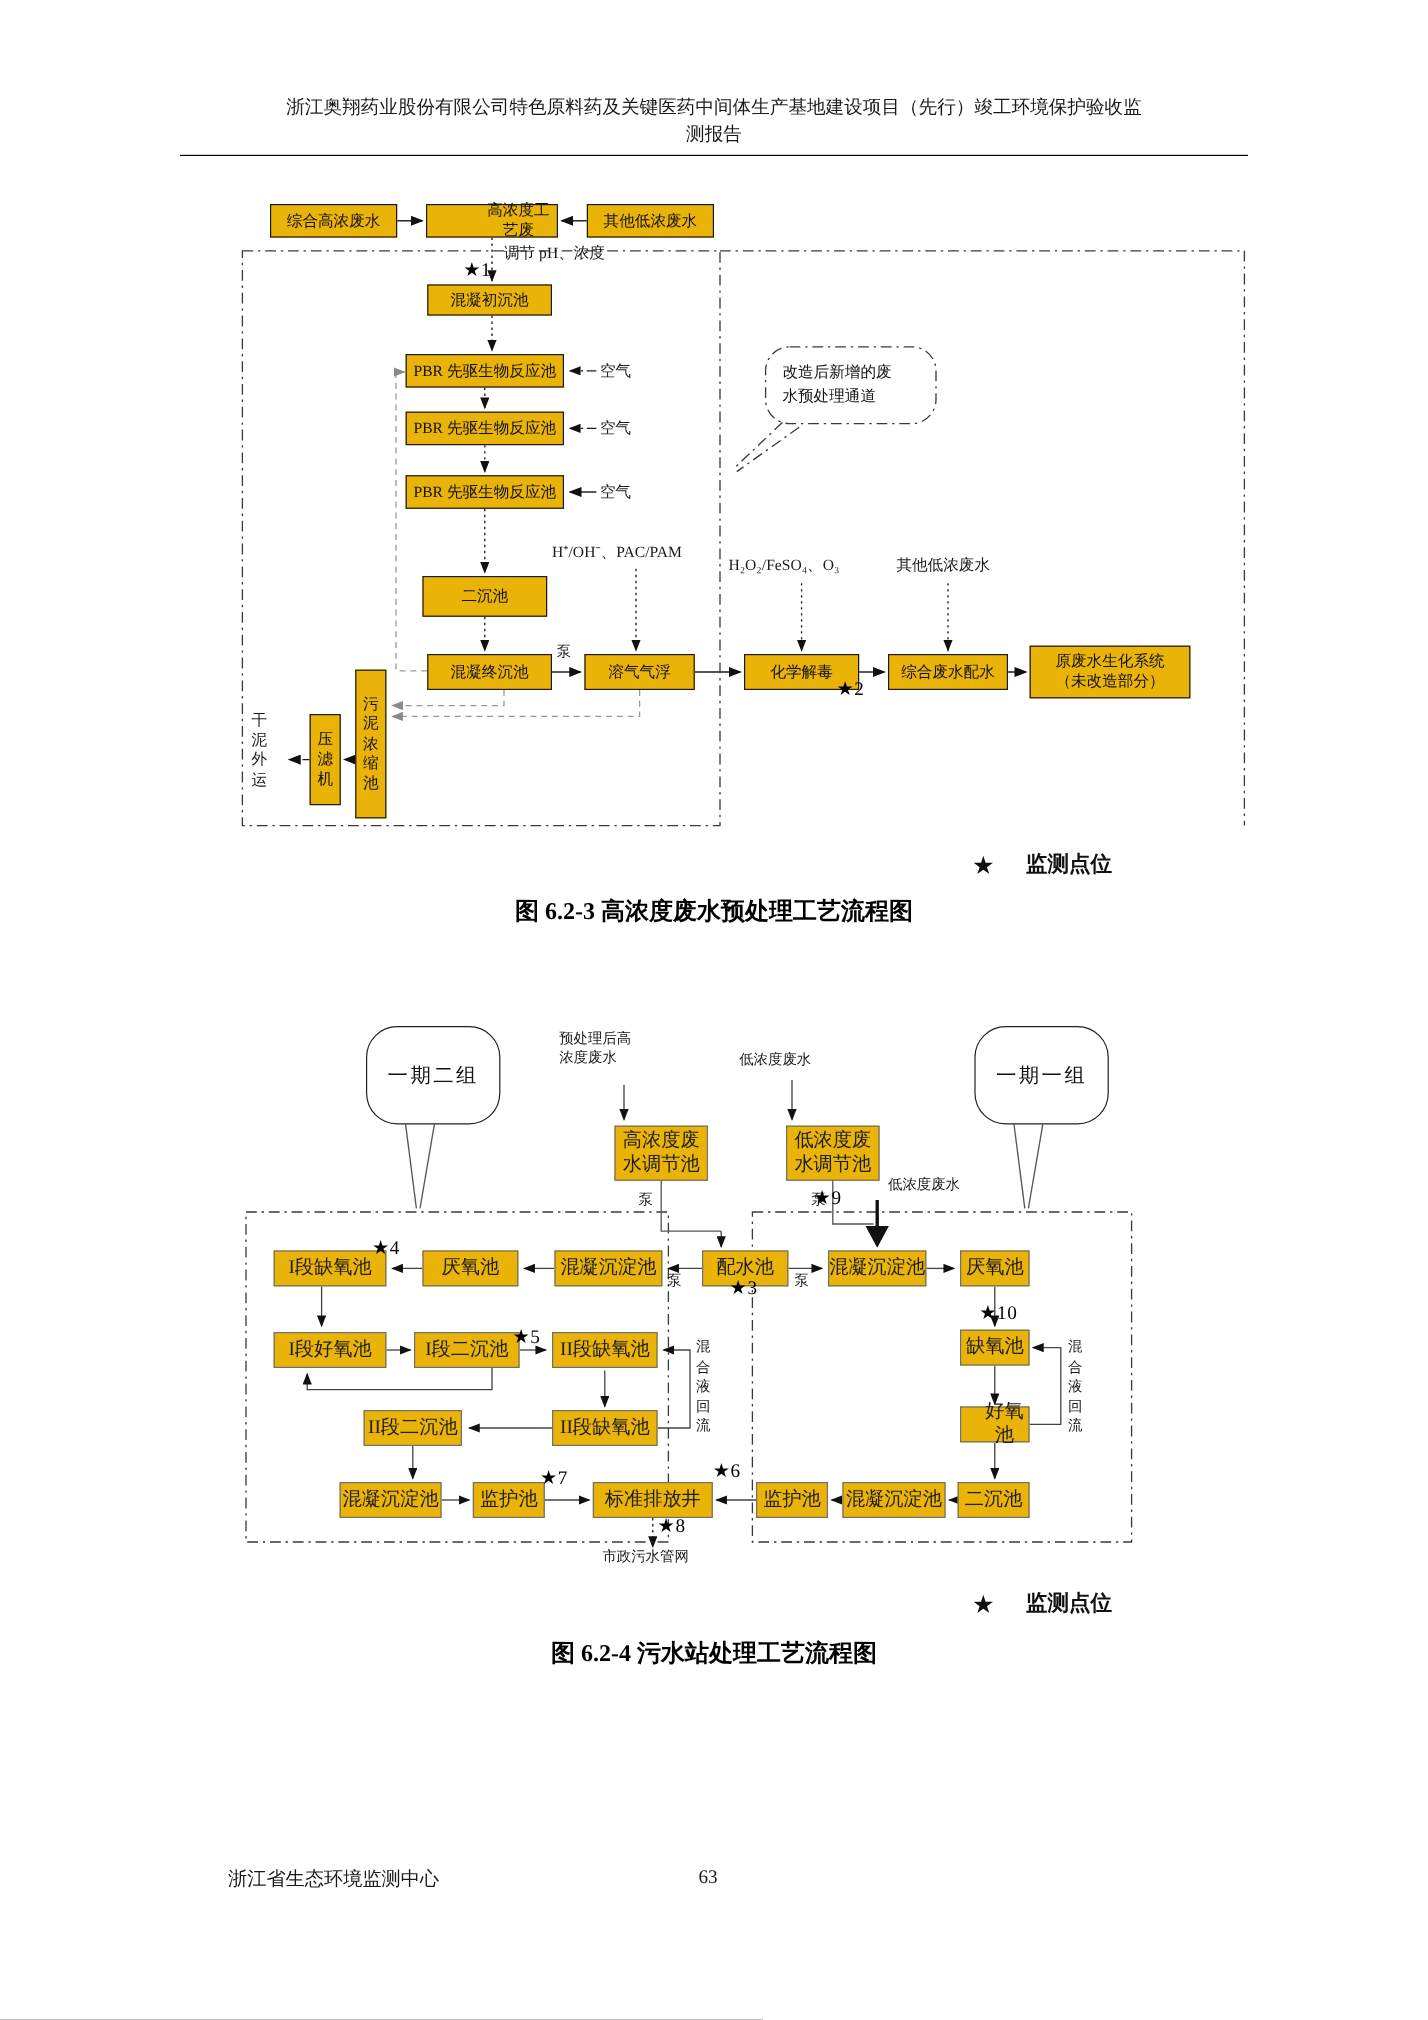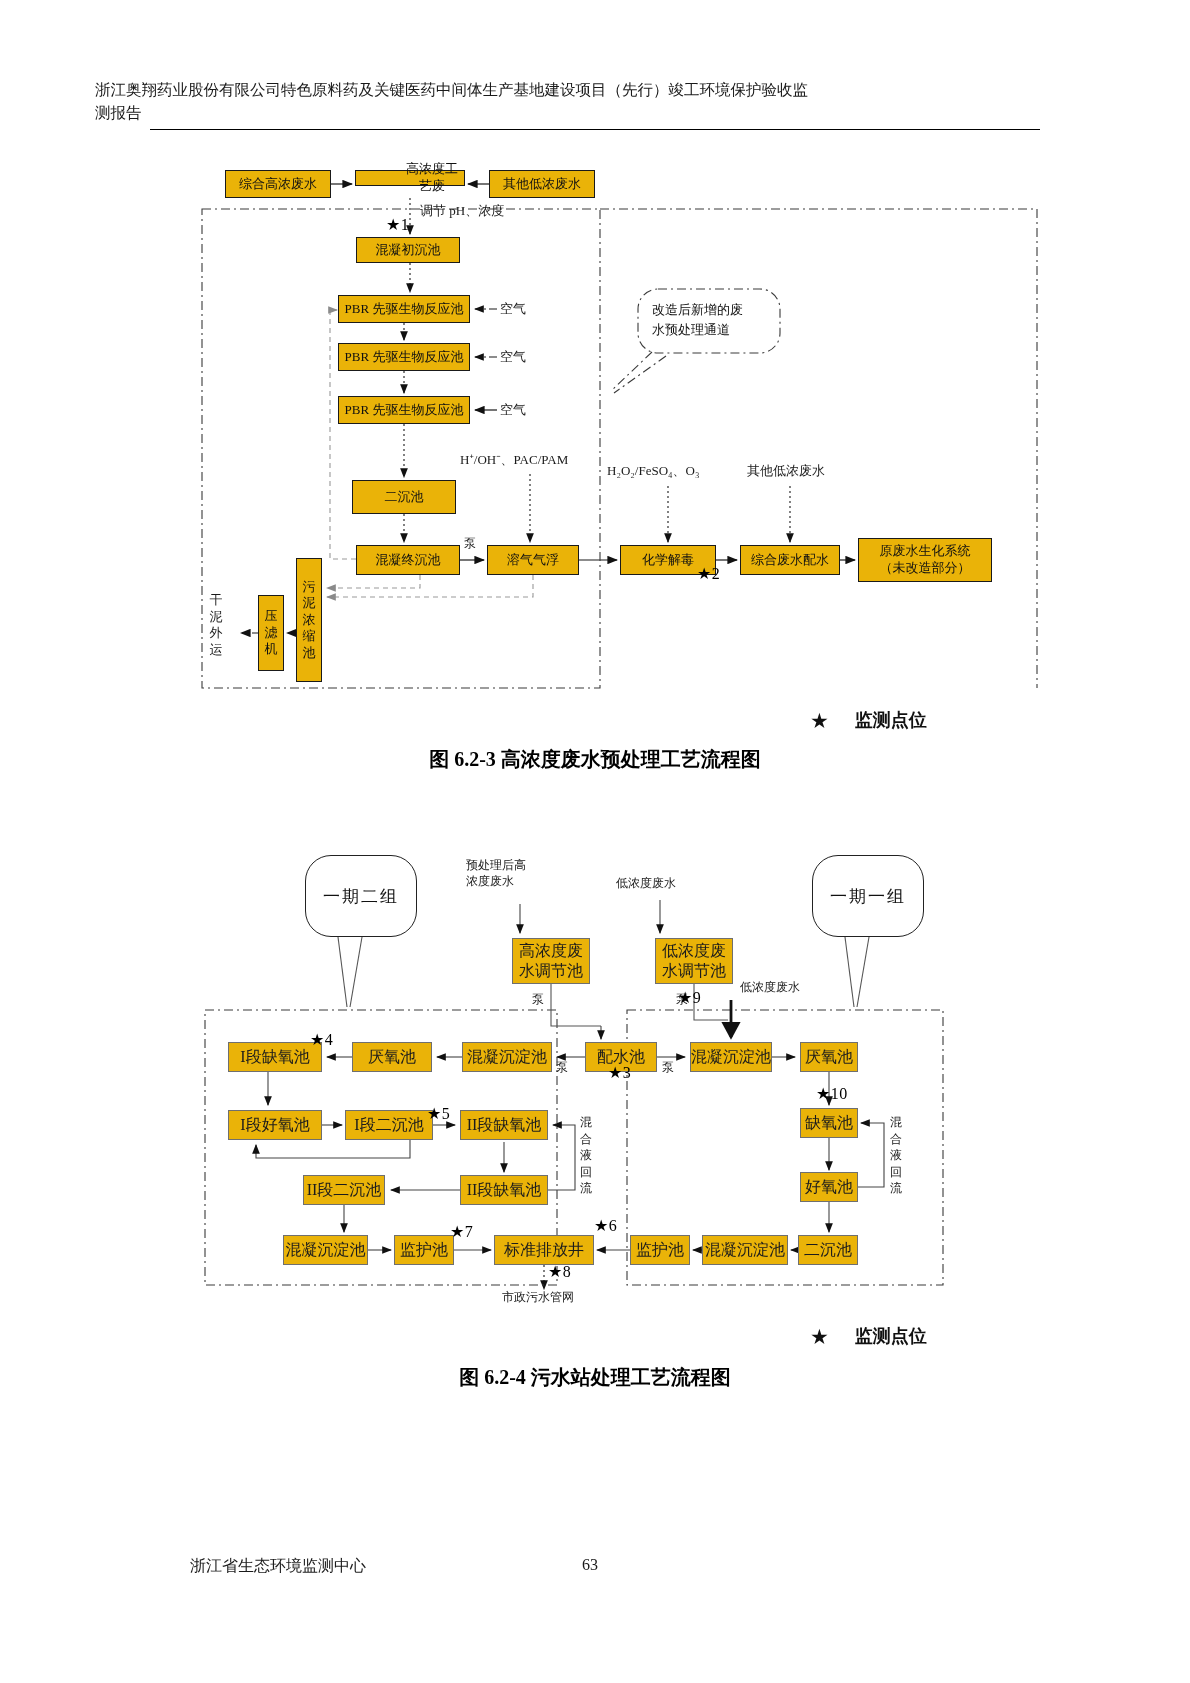--- a/index.html
+++ b/index.html
@@ -1,18 +1,18 @@
 <!DOCTYPE html>
 <html><head>
 <meta charset="utf-8">
 <style>
   html,body{margin:0;padding:0;background:#9a9a9a;}
   #page{position:relative;width:1190px;height:1683px;background:#ffffff;
         font-family:"Liberation Serif",serif;color:#111;overflow:hidden;margin:0 auto;}
-  .hdr{position:absolute;left:95px;right:95px;text-align:left;font-size:15.5px;line-height:23px;color:#1a1a1a;}
+  .hdr{position:absolute;left:95px;right:95px;text-align:center;font-size:15.5px;line-height:23px;color:#1a1a1a;}
   .rule{position:absolute;height:1px;background:#000;}
   .bx{position:absolute;border:1px solid #1a1a1a;background:#eab308;display:flex;align-items:center;justify-content:center;
       text-align:center;font-size:13px;line-height:1.28;white-space:pre-line;box-sizing:border-box;}
   .bx2{border-color:#6f6f6f;color:#1c1c1c;font-size:16px;}
   .lb{position:absolute;font-size:13px;line-height:1.3;white-space:pre-line;color:#1a1a1a;}
   .sm{font-size:12px;}
   .st{position:absolute;font-size:16px;color:#000;letter-spacing:0.5px;white-space:nowrap;}
   .vt{text-align:center;line-height:16.5px;}
   .bub{position:absolute;border:1.4px solid #222;border-radius:26px;background:#fff;display:flex;align-items:center;
        justify-content:center;font-size:17px;letter-spacing:2px;box-sizing:border-box;}
@@ -135,21 +135,21 @@
       <polyline points="858,1187 884,1187 884,1123 861,1123"></polyline>
       <polyline points="410,1140 410,1158 256,1158 256,1145"></polyline>
     </g>
 
     <g stroke="#111" stroke-width="2.8" fill="none" marker-end="url(#mb)">
       <line x1="731" y1="1000" x2="731" y2="1037"></line>
     </g>
   </svg>
 
   <div class="bx" style="left:225px;top:170px;width:106px;height:28px;">综合高浓废水</div>
-  <div class="bx" style="left:355px;top:170px;width:110px;height:16px;padding-left:44px;">高浓度工艺废</div>
+  <div class="bx" style="left:355px;top:170px;width:110px;height:28px;padding-left:44px;">高浓度工艺废</div>
   <div class="bx" style="left:489px;top:170px;width:106px;height:28px;">其他低浓废水</div>
 
   <div class="lb" style="left:420px;top:203px;">调节 pH、浓度</div>
   <div class="st" style="left:386px;top:215px;">★1</div>
 
   <div class="bx" style="left:356px;top:237px;width:104px;height:26px;">混凝初沉池</div>
 
   <div class="bx" style="left:338px;top:295px;width:132px;height:28px;">PBR 先驱生物反应池</div>
   <div class="bx" style="left:338px;top:343px;width:132px;height:28px;">PBR 先驱生物反应池</div>
   <div class="bx" style="left:338px;top:396px;width:132px;height:28px;">PBR 先驱生物反应池</div>
@@ -233,21 +233,21 @@
   <div class="bx bx2" style="left:800px;top:1108px;width:58px;height:30px;">缺氧池</div>
 
   <div class="lb sm" style="left:306px;top:1161px;margin-top:26px;">混合液回流</div>
   <div class="bx bx2" style="left:303px;top:1175px;width:82px;height:30px;">II段二沉池</div>
   <div class="bx bx2" style="left:460px;top:1175px;width:88px;height:30px;">II段缺氧池</div>
   <div class="lb sm vt" style="left:578px;top:1114px;width:16px;">混
 合
 液
 回
 流</div>
-  <div class="bx bx2" style="left:800px;top:1172px;width:58px;height:30px;">好氧池</div>
+  <div class="bx bx2" style="left:800px;top:1172px;width:58px;height:30px;padding-left:16px;">好氧池</div>
   <div class="lb sm vt" style="left:888px;top:1114px;width:16px;">混
 合
 液
 回
 流</div>
 
   <div class="bx bx2" style="left:283px;top:1235px;width:85px;height:30px;">混凝沉淀池</div>
   <div class="bx bx2" style="left:394px;top:1235px;width:60px;height:30px;">监护池</div>
   <div class="st" style="left:450px;top:1222px;">★7</div>
   <div class="bx bx2" style="left:494px;top:1235px;width:100px;height:30px;">标准排放井</div>

